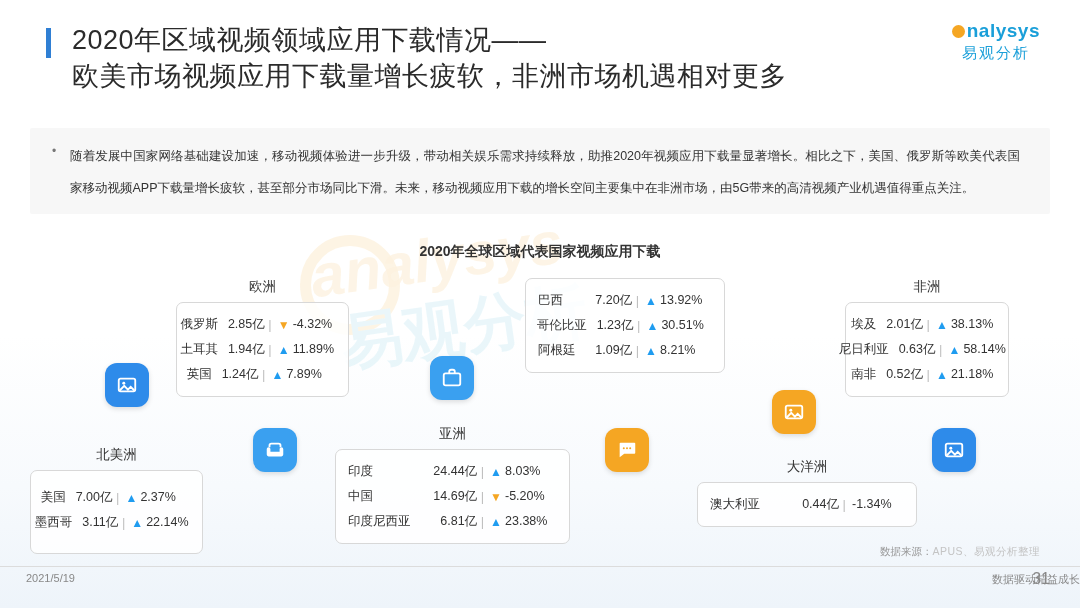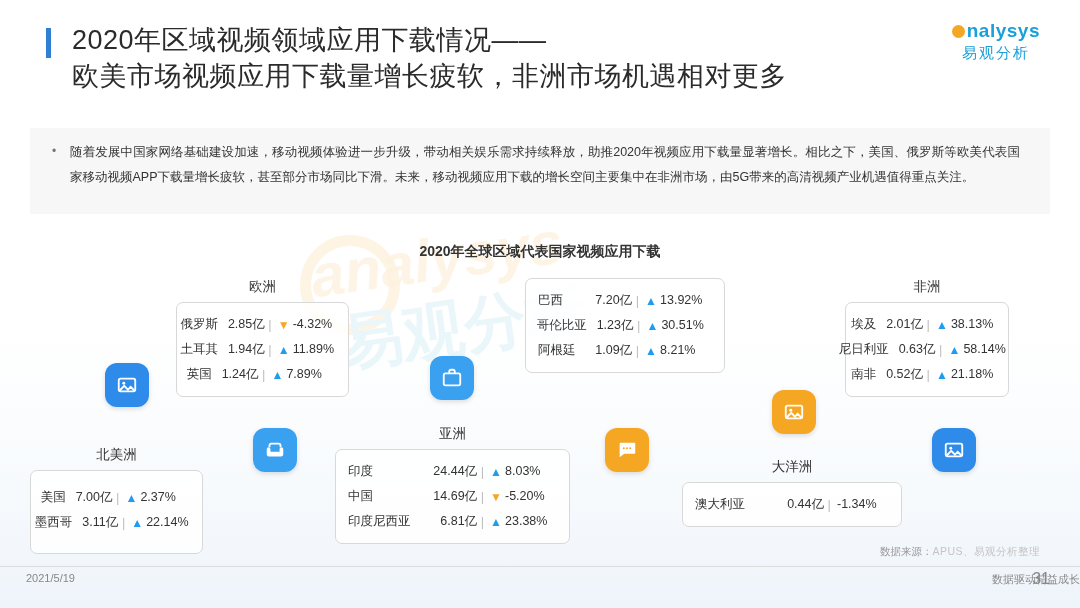--- a/index.html
+++ b/index.html
@@ -135,21 +135,21 @@
     top: 16px;
     color: #777;
     font-size: 12px;
   }
   .para-text {
     position: absolute;
     left: 40px;
     top: 12px;
     width: 950px;
     font-size: 12.5px;
-    line-height: 25px;
+    line-height: 32px;
     color: #333;
     text-align: justify;
   }
   
   .chart-title {
     position: absolute;
     top: 243px;
     left: 0;
     width: 1080px;
     text-align: center;
@@ -414,21 +414,21 @@
       <div class="row">
         <span class="name">印度尼西亚</span>
         <span>6.81亿</span>
         <span class="sep">&nbsp;|</span>
         <span class="arrow up">▲</span>
         <span class="pct">23.38%</span>
       </div>
     </div>
   </div>
 
-  <div class="region" style="left:682px; top:458px; width:220px;">
+  <div class="region" style="left:697px; top:458px; width:220px;">
     <div class="region-label">大洋洲</div>
     <div class="card">
       <div class="row">
         <span class="name">澳大利亚</span>
         <span>0.44亿</span>
         <span class="sep">&nbsp;|</span>
         <span class="pct">-1.34%</span>
       </div>
     </div>
   </div>

